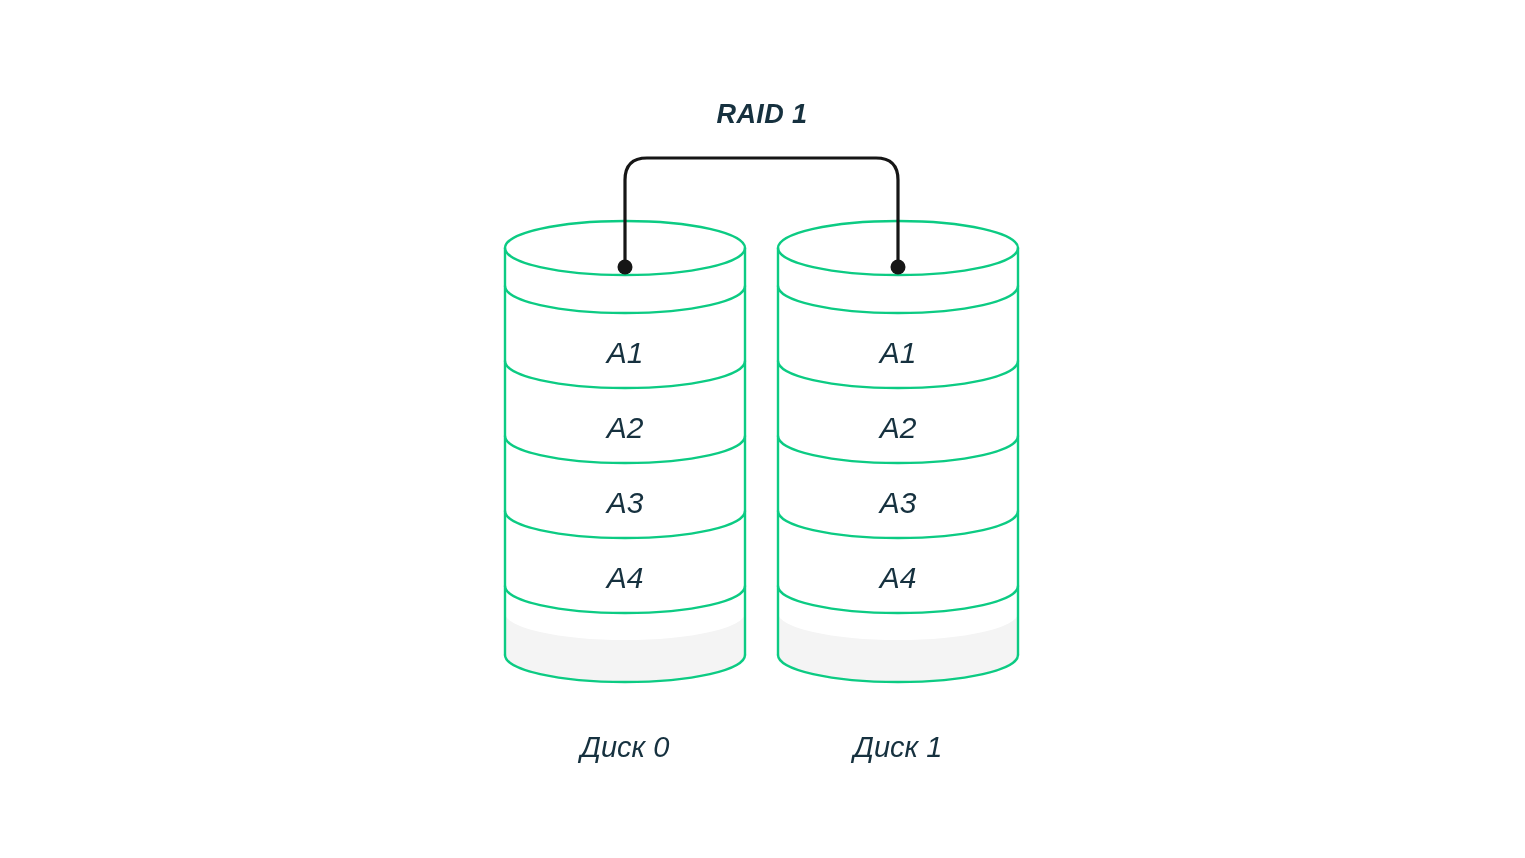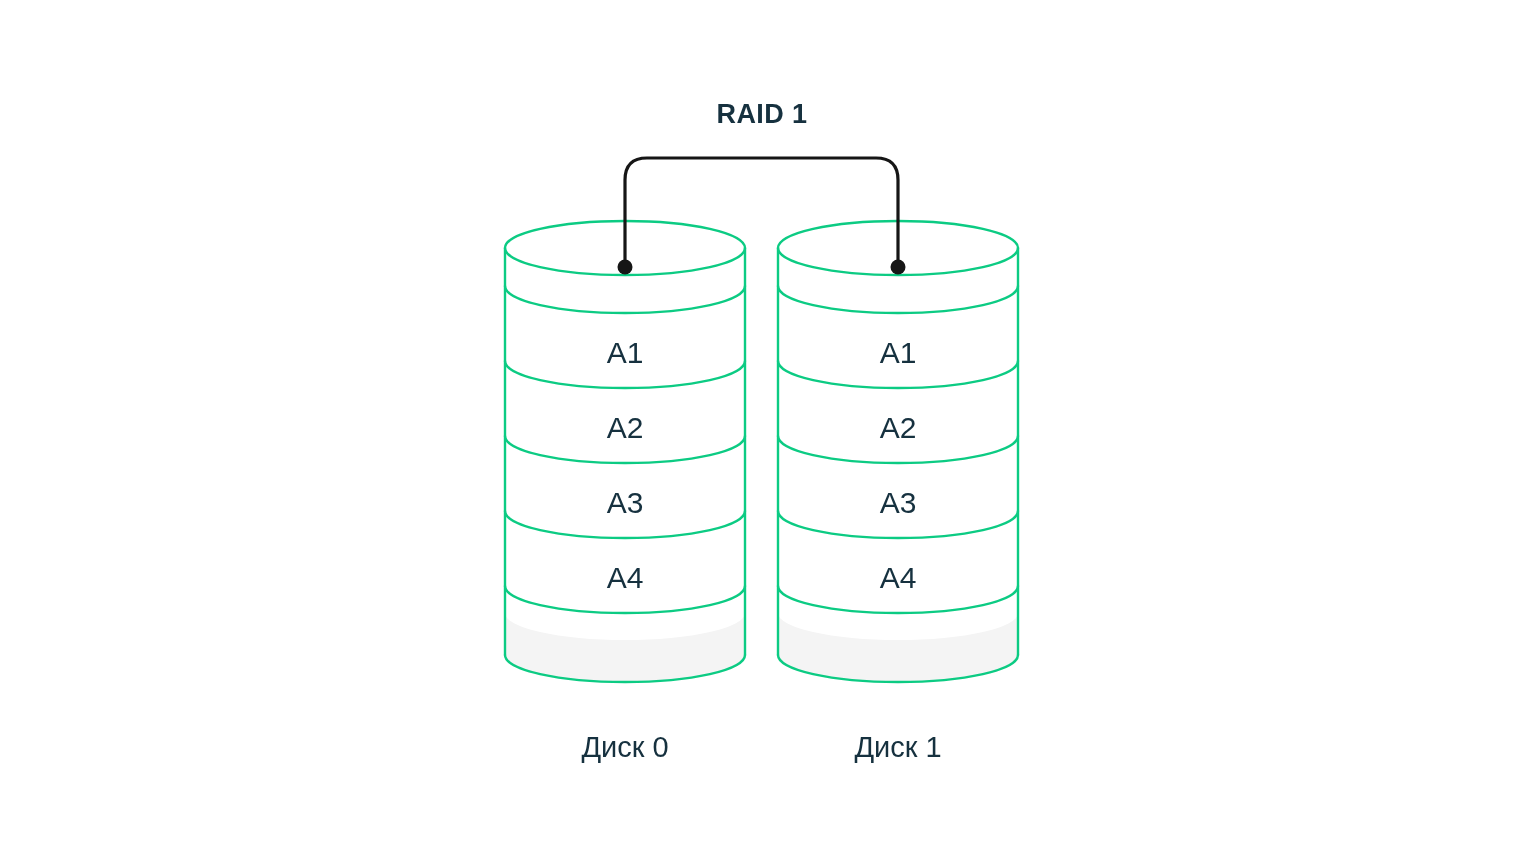--- a/index.html
+++ b/index.html
@@ -11,20 +11,21 @@
     width: 1525px;
     height: 858px;
     font-family: "Liberation Sans", "DejaVu Sans", sans-serif;
     overflow: hidden;
   }
   #diagram-root {
     position: relative;
     width: 1224px;
     height: 858px;
     background: #ffffff;
+    font-style: italic;
   }
   #raid-svg {
     position: absolute;
     left: 0;
     top: 0;
     width: 1525px;
     height: 858px;
     display: block;
   }
   .diagram-title {

